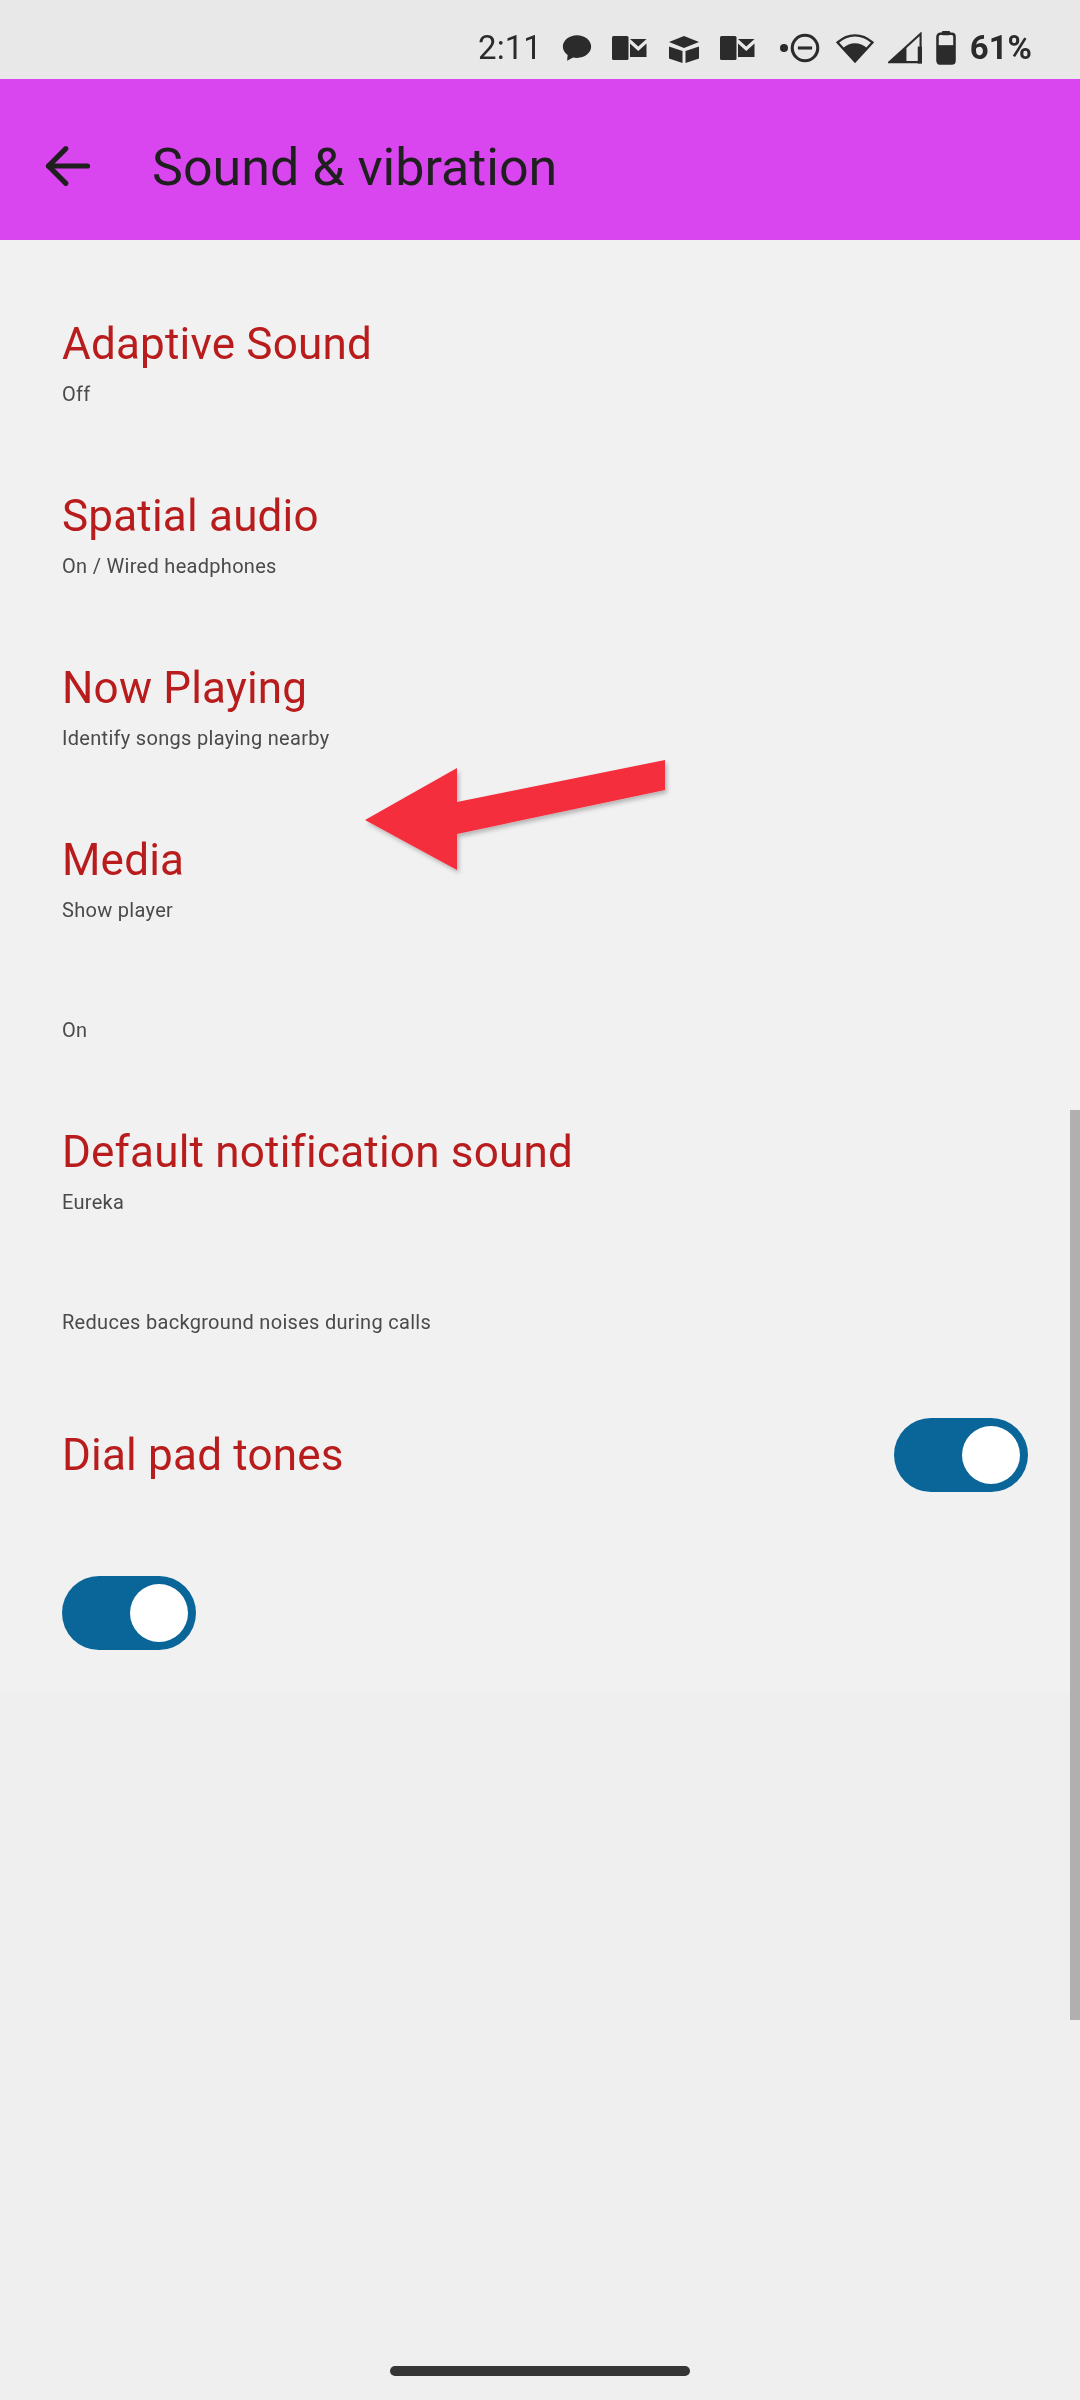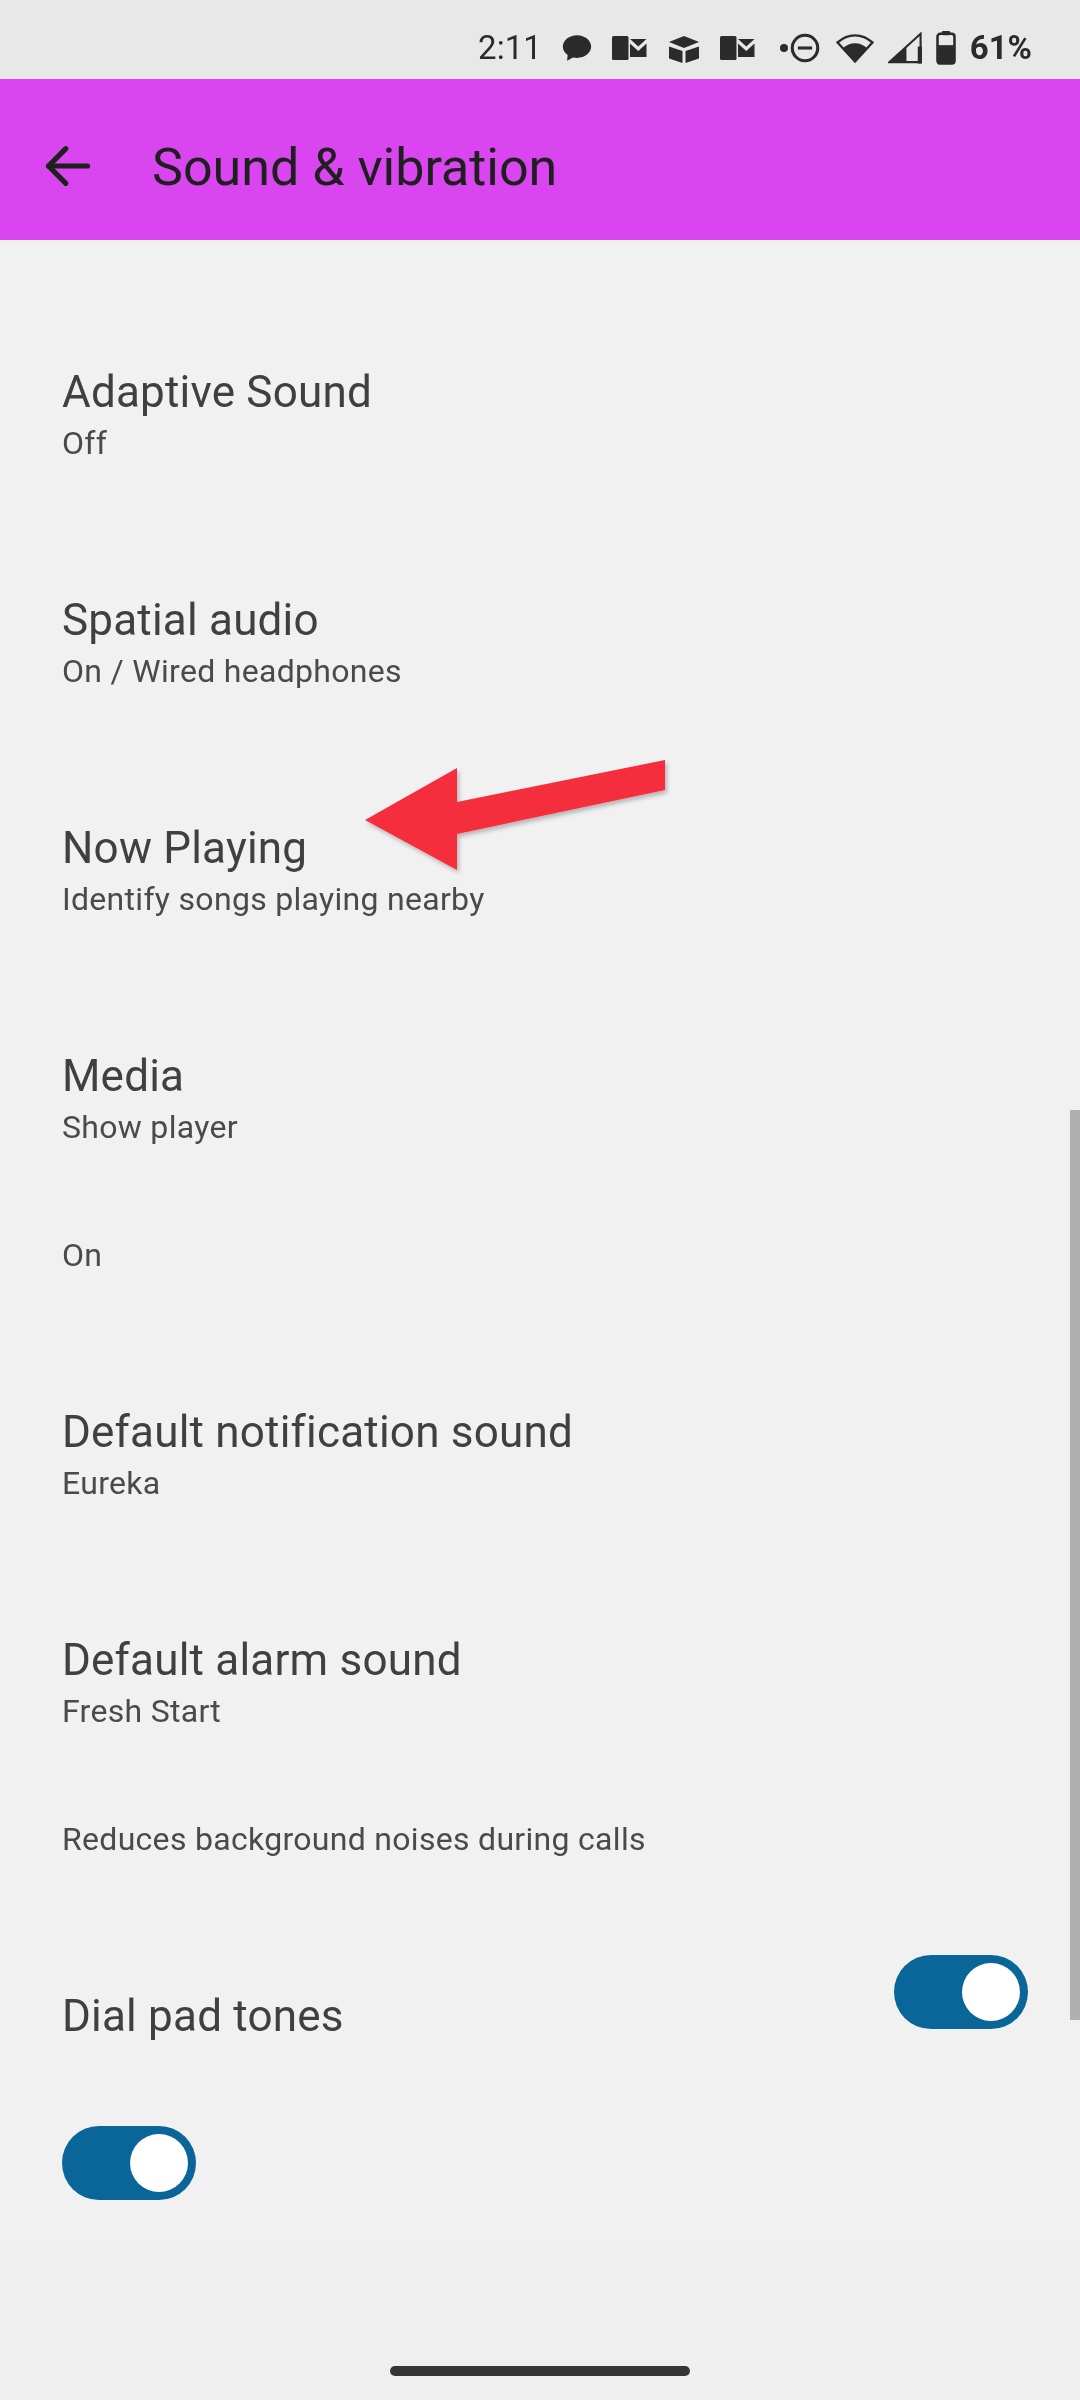--- a/index.html
+++ b/index.html
@@ -37,22 +37,22 @@
   .app-title { font-size:52px; font-weight:400; letter-spacing:0px; }
   
   .list {
     background:#f1f1f1;
     padding:36px 0 0 0;
   }
   .item {
     padding:42px 62px;
     position:relative;
   }
-  .item-title { font-size:44px; color:#404040; font-weight:400; letter-spacing:0.2px;margin-top:48px; }
-  .item-sub   { font-size:32px; color:#4a4a4a; margin-top:6px; letter-spacing:0.3px; }
+  .item-title { font-size:44px; color:#b91c1c; font-weight:400; letter-spacing:0.2px; }
+  .item-sub   { font-size:20px; color:#4a4a4a; margin-top:12px; letter-spacing:0.3px; }
   .item-row {
     display:flex;
     align-items:center;
     justify-content:space-between;
     padding:42px 52px 42px 62px;
   }
   
   .switch {
     width:134px; height:74px;
     border-radius:40px;
@@ -174,24 +174,20 @@
 
   <div class="item">
     <div class="item-sub">On</div>
   </div>
 
   <div class="item">
     <div class="item-title">Default notification sound</div>
     <div class="item-sub">Eureka</div>
   </div>
 
-  <div class="item">
-    <div class="item-title">Default alarm sound</div>
-    <div class="item-sub">Fresh Start</div>
-  </div>
 
   <div class="item">
     <div class="item-sub">Reduces background noises during calls</div>
   </div>
 
   <div class="item-row">
     <div class="item-title">Dial pad tones</div>
     <div class="switch">
       <div class="thumb"></div>
     </div>

